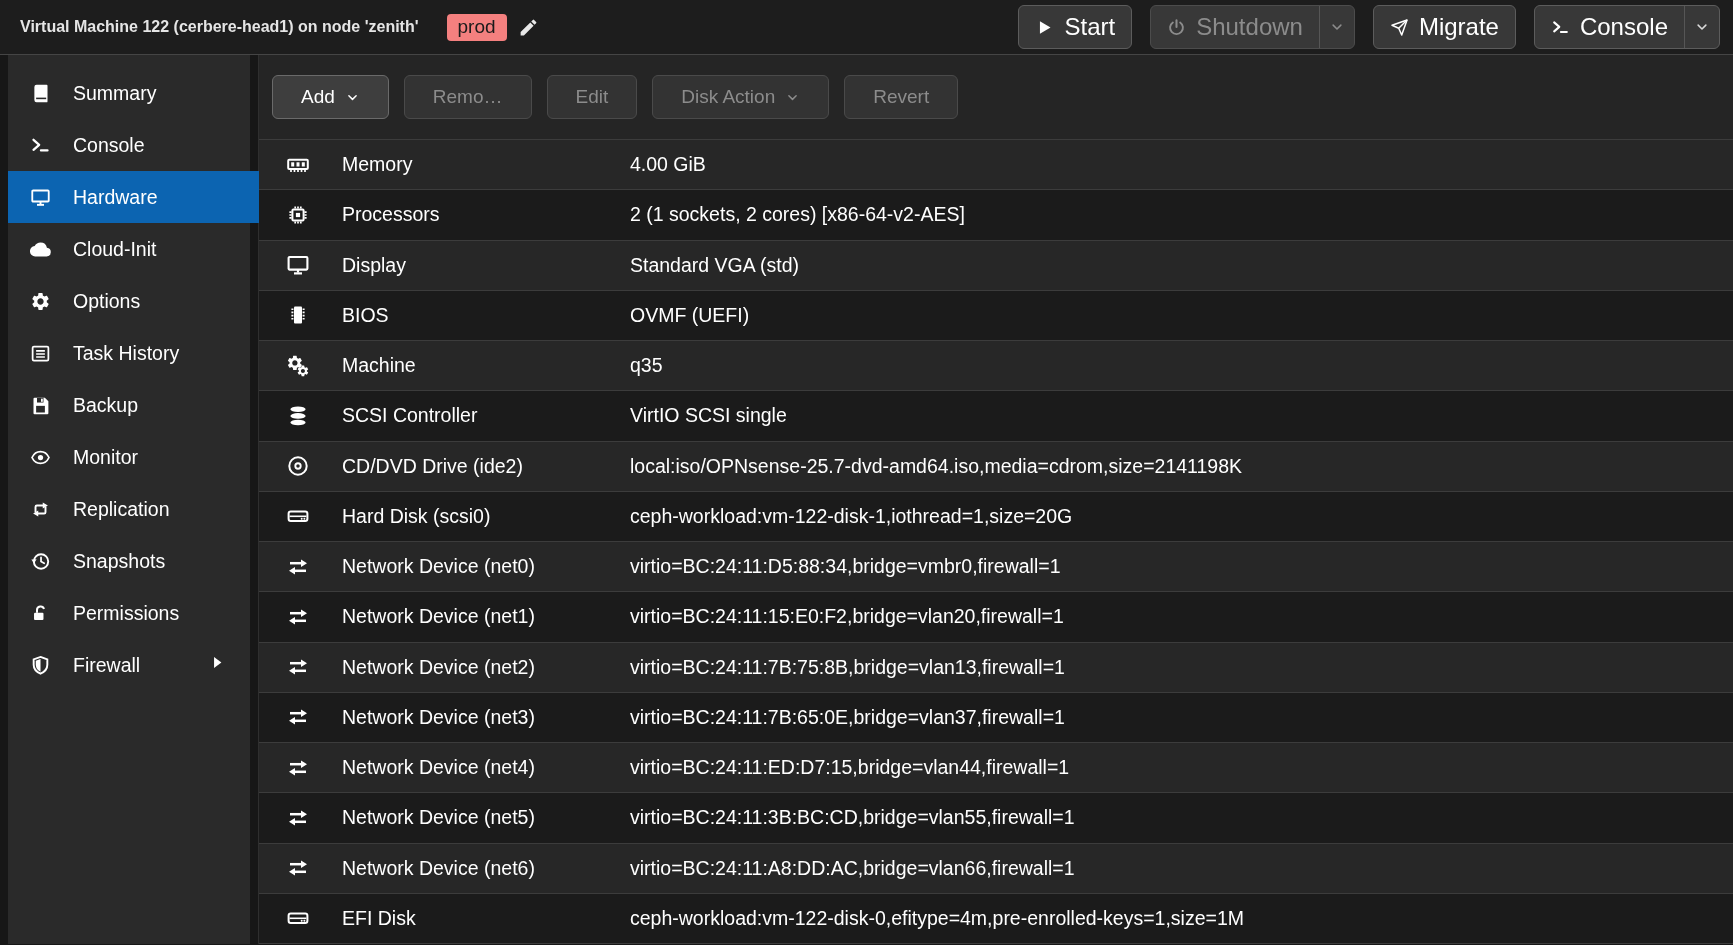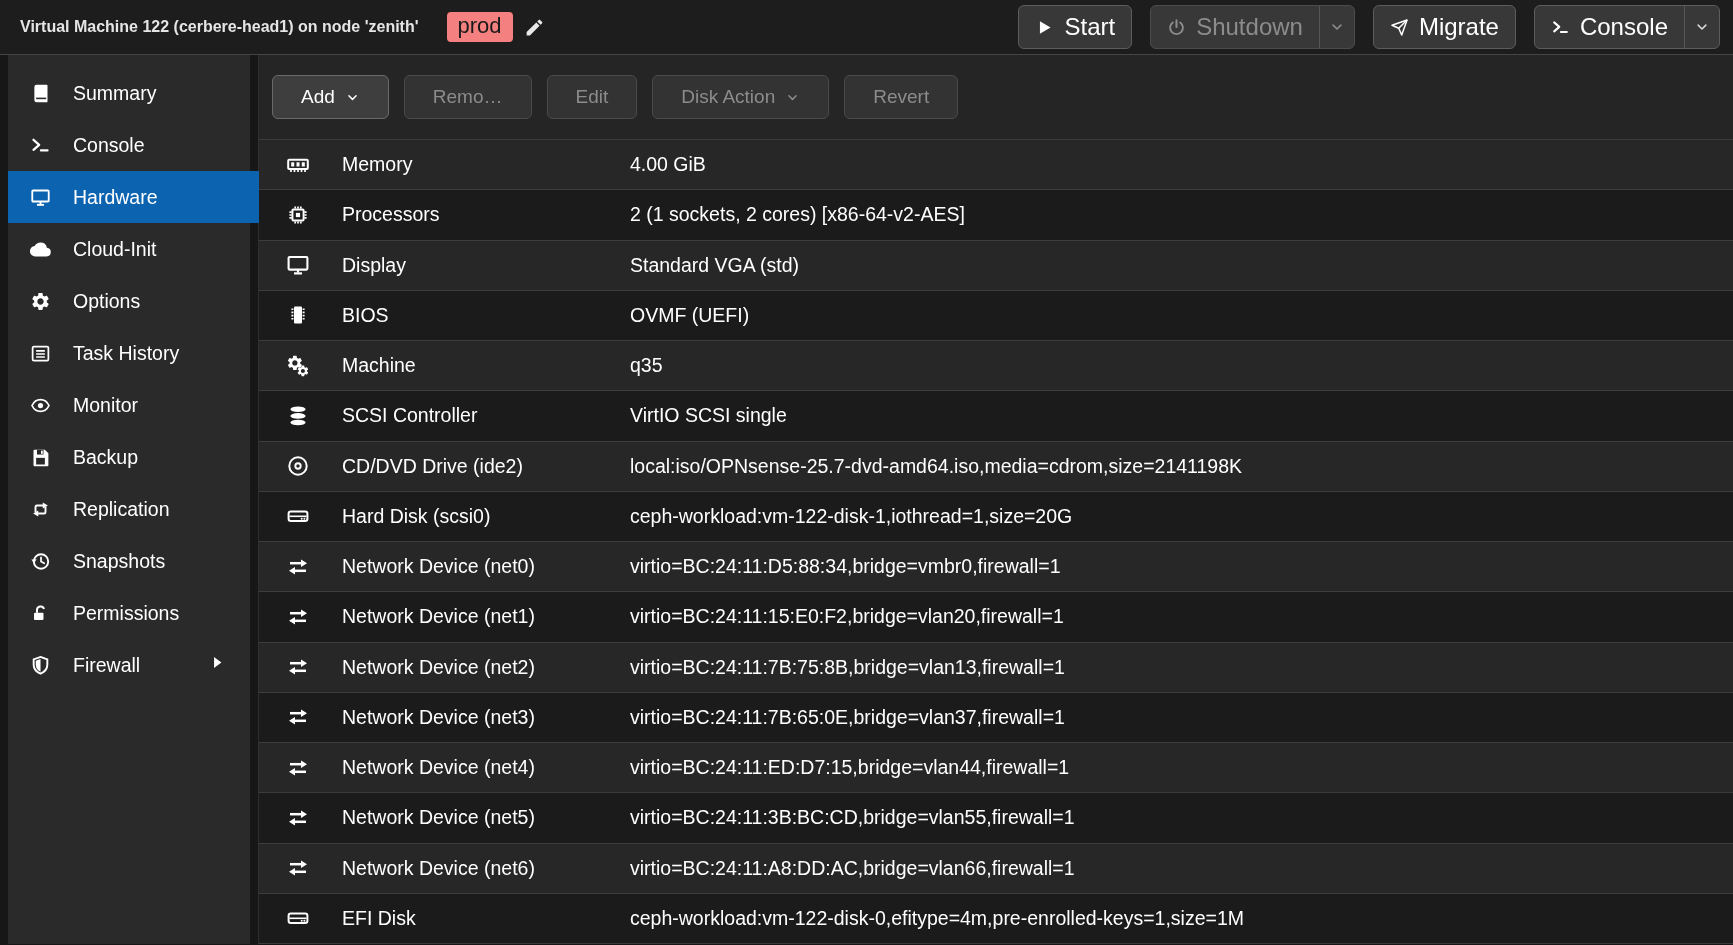--- a/index.html
+++ b/index.html
@@ -18,21 +18,21 @@
   .icon{display:inline-flex;align-items:center;justify-content:center;color:inherit;}
   .icon svg{width:20px;height:20px;}
 
   
   .topbar{
     height:55px;background:var(--topbar-bg);display:flex;align-items:center;
     padding:0 13px 0 20px;border-bottom:1px solid #454545;
   }
   .vm-title{font-size:16px;color:#e5e5e5;white-space:nowrap;font-weight:bold;}
   .tag{
-    background:var(--tag-bg);color:var(--tag-text);font-size:22px;
+    background:var(--tag-bg);color:var(--tag-text);font-size:19px;
     padding:3px 11px 5px;border-radius:4px;margin-left:28px;line-height:1;
   }
   .tag-edit{margin-left:11px;color:#e8e8e8;cursor:pointer;}
   .tag-edit svg{width:21px;height:21px;}
   .topbar-actions{margin-left:auto;display:flex;gap:18px;align-items:center;}
   .btn-group{
     display:flex;align-items:stretch;background:var(--btn-bg);
     border:1px solid var(--btn-border);border-radius:6px;height:44px;
   }
   .btn-group.disabled{border-color:#4c4c4c;}
@@ -216,36 +216,36 @@
           <svg viewBox="0 0 24 24">
             <rect x="3" y="4" width="18" height="16" rx="1.5" fill="none" stroke="currentColor" stroke-width="2"></rect>
             <path d="M7 9h10M7 12.5h10M7 16h10" stroke="currentColor" stroke-width="1.8"></path>
           </svg>
         </span>
         <span class="s-label">Task History</span>
       </div>
       <div class="sidebar-item">
         <span class="icon">
           <svg viewBox="0 0 24 24">
-            <path d="M12 5.2c4.4 0 7.9 3 9.7 6.8-1.8 3.8-5.3 6.8-9.7 6.8S4.1 15.8 2.3 12C4.1 8.2 7.6 5.2 12 5.2z" fill="none" stroke="currentColor" stroke-width="2"></path>
-            <circle cx="12" cy="12" r="3" fill="currentColor"></circle>
-          </svg>
-        </span>
-        <span class="s-label">Monitor</span>
-      </div>
-      <div class="sidebar-item">
-        <span class="icon">
-          <svg viewBox="0 0 24 24">
             <path d="M4 4.2A1.2 1.2 0 0 1 5.2 3H17l4 4v13.8a1.2 1.2 0 0 1-1.2 1.2H5.2A1.2 1.2 0 0 1 4 20.8z" fill="currentColor"></path>
             <rect x="8" y="3.4" width="7.4" height="5.2" fill="#2a2a2a"></rect>
             <rect x="12.6" y="4.2" width="2" height="3.6" fill="currentColor"></rect>
             <rect x="7" y="12.4" width="10" height="7.6" fill="#2a2a2a"></rect>
           </svg>
         </span>
         <span class="s-label">Backup</span>
+      </div>
+      <div class="sidebar-item">
+        <span class="icon">
+          <svg viewBox="0 0 24 24">
+            <path d="M12 5.2c4.4 0 7.9 3 9.7 6.8-1.8 3.8-5.3 6.8-9.7 6.8S4.1 15.8 2.3 12C4.1 8.2 7.6 5.2 12 5.2z" fill="none" stroke="currentColor" stroke-width="2"></path>
+            <circle cx="12" cy="12" r="3" fill="currentColor"></circle>
+          </svg>
+        </span>
+        <span class="s-label">Monitor</span>
       </div>
       <div class="sidebar-item">
         <span class="icon">
           <svg viewBox="0 0 24 24">
             <path d="M6.3 15.5V9A1.6 1.6 0 0 1 7.9 7.4H15" fill="none" stroke="currentColor" stroke-width="2.2"></path>
             <path d="M14.6 3.9 20.4 7.4l-5.8 3.5z" fill="currentColor"></path>
             <path d="M17.7 8.5v6.5a1.6 1.6 0 0 1-1.6 1.6H9" fill="none" stroke="currentColor" stroke-width="2.2"></path>
             <path d="M9.4 13.1 3.6 16.6l5.8 3.5z" fill="currentColor"></path>
           </svg>
         </span>

